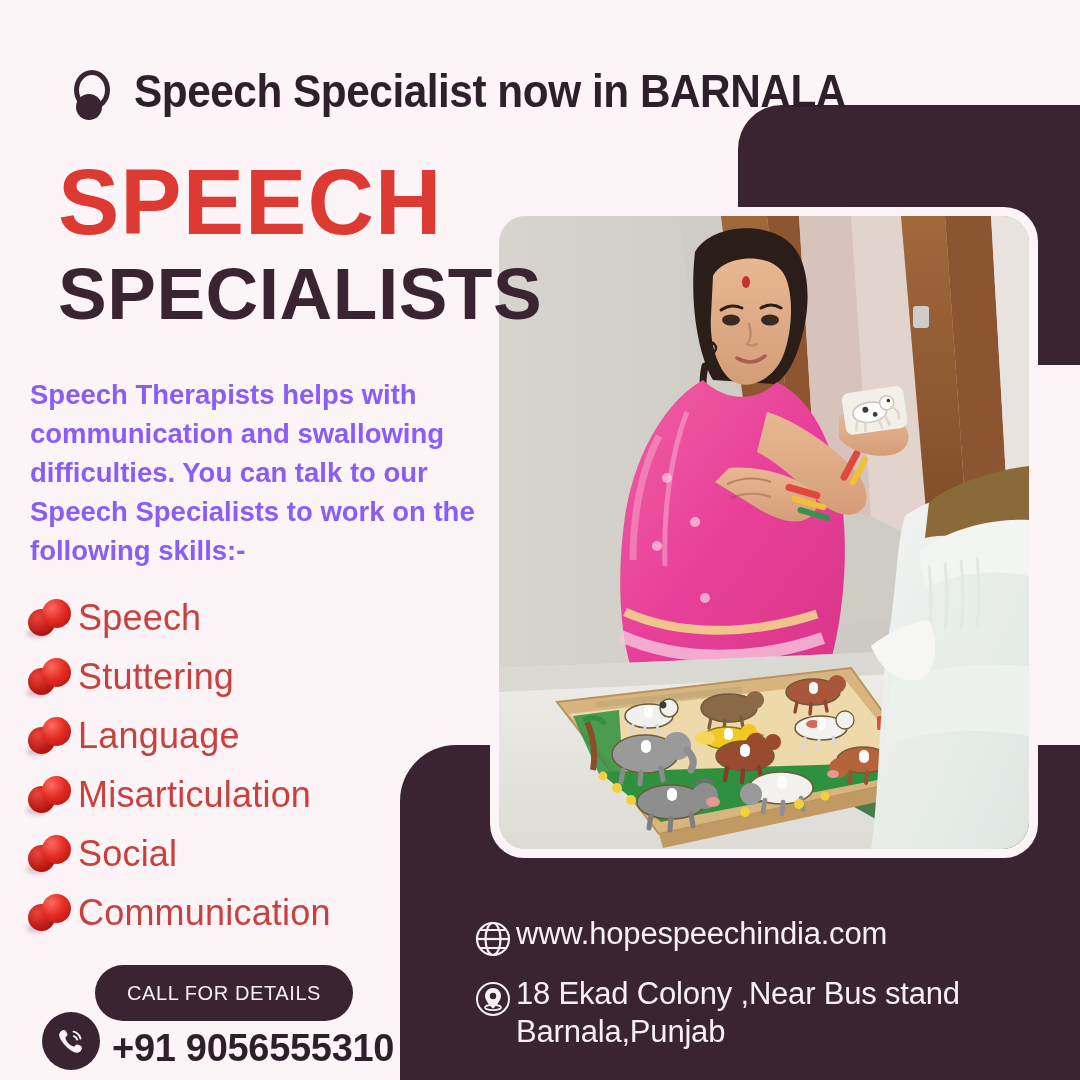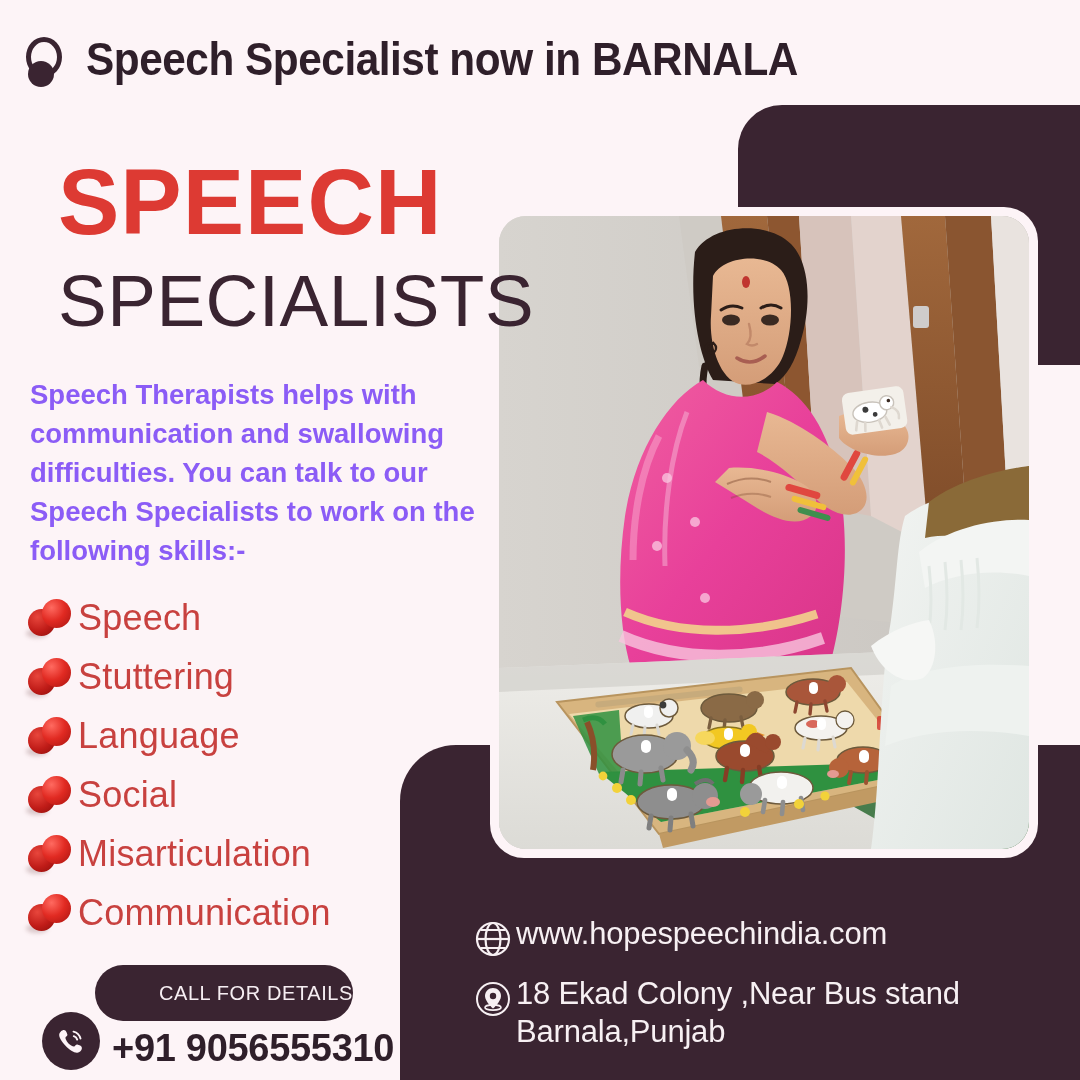--- a/index.html
+++ b/index.html
@@ -24,21 +24,21 @@
   .shape-footer {
     position:absolute; left:400px; top:745px;
     width:680px; height:335px;
     background:#3a2431;
     border-top-left-radius:56px;
     z-index:1;
   }
 
   
   .header { position:absolute; left:0; top:0; width:1080px; height:118px; z-index:5;
-            display:flex; align-items:center; padding-left:20px; }
+            display:flex; align-items:flex-end; padding-left:68px; }
   .brand-icon { width:52px; height:52px; position:relative; flex:0 0 auto; margin-right:14px; }
   .brand-icon .ring {
     position:absolute; left:6px; top:4px; width:36px; height:40px;
     border:5px solid #3a2431; border-radius:50%;
   }
   .brand-icon .dot {
     position:absolute; left:8px; top:28px; width:26px; height:26px;
     background:#3a2431; border-radius:50%;
   }
   .header-title {
@@ -48,22 +48,22 @@
     transform:scaleX(0.92); transform-origin:left center;
   }
 
   
   .heading-block { position:absolute; left:58px; top:160px; z-index:5; }
   .h-speech {
     font-size:92px; font-weight:bold; color:#dd3a33;
     letter-spacing:1px; line-height:0.92;
   }
   .h-specialists {
-    font-size:73px; font-weight:normal; color:#3a2431;
-    letter-spacing:0.5px; line-height:1.05; margin-top:18px;
+    font-size:73px; font-weight:bold; color:#3a2431;
+    letter-spacing:0.5px; line-height:1.05; margin-top:11px;
   }
 
   
   .intro {
     position:absolute; left:30px; top:375px; width:470px; z-index:5;
     font-size:27.5px; font-weight:bold; line-height:1.42; color:#8b5cf6;
   }
 
   
   .skills { position:absolute; left:22px; top:588px; width:430px; z-index:5; }
@@ -80,21 +80,21 @@
   .pin .shadow {
     position:absolute; left:4px; top:34px; width:22px; height:9px; border-radius:50%;
     background:rgba(90,40,40,0.22); filter:blur(2px);
   }
   .skill-label { font-size:36px; color:#c8413f; letter-spacing:0.2px; }
 
   
   .cta-btn {
     position:absolute; left:95px; top:965px; width:258px; height:56px; z-index:6;
     background:#3a2431; border-radius:30px;
-    display:flex; align-items:center; justify-content:flex-end;
+    display:flex; align-items:center; justify-content:center;
   }
   .cta-btn span { color:#f6eef2; font-size:20px; letter-spacing:0.6px; }
 
   .phone-row { position:absolute; left:42px; top:1012px; z-index:6; display:flex; align-items:flex-end; }
   .phone-badge { width:58px; height:58px; border-radius:50%; background:#3a2431;
                  display:flex; align-items:center; justify-content:center; flex:0 0 auto; }
   .phone-num { font-size:38px; font-weight:bold; color:#2f1f2a; margin-left:12px; letter-spacing:-0.3px; }
 
   
   .photo-frame {
@@ -158,29 +158,29 @@
           <div class="head"></div>
         </div>
       <div class="skill-label">Language</div>
     </div>
     <div class="skill-row">
       <div class="pin">
           <div class="shadow"></div>
           <div class="body"></div>
           <div class="head"></div>
         </div>
+      <div class="skill-label">Misarticulation</div>
+    </div>
+    <div class="skill-row">
+      <div class="pin">
+          <div class="shadow"></div>
+          <div class="body"></div>
+          <div class="head"></div>
+        </div>
       <div class="skill-label">Social</div>
-    </div>
-    <div class="skill-row">
-      <div class="pin">
-          <div class="shadow"></div>
-          <div class="body"></div>
-          <div class="head"></div>
-        </div>
-      <div class="skill-label">Misarticulation</div>
     </div>
     <div class="skill-row">
       <div class="pin">
           <div class="shadow"></div>
           <div class="body"></div>
           <div class="head"></div>
         </div>
       <div class="skill-label">Communication</div>
     </div>
   </div>

